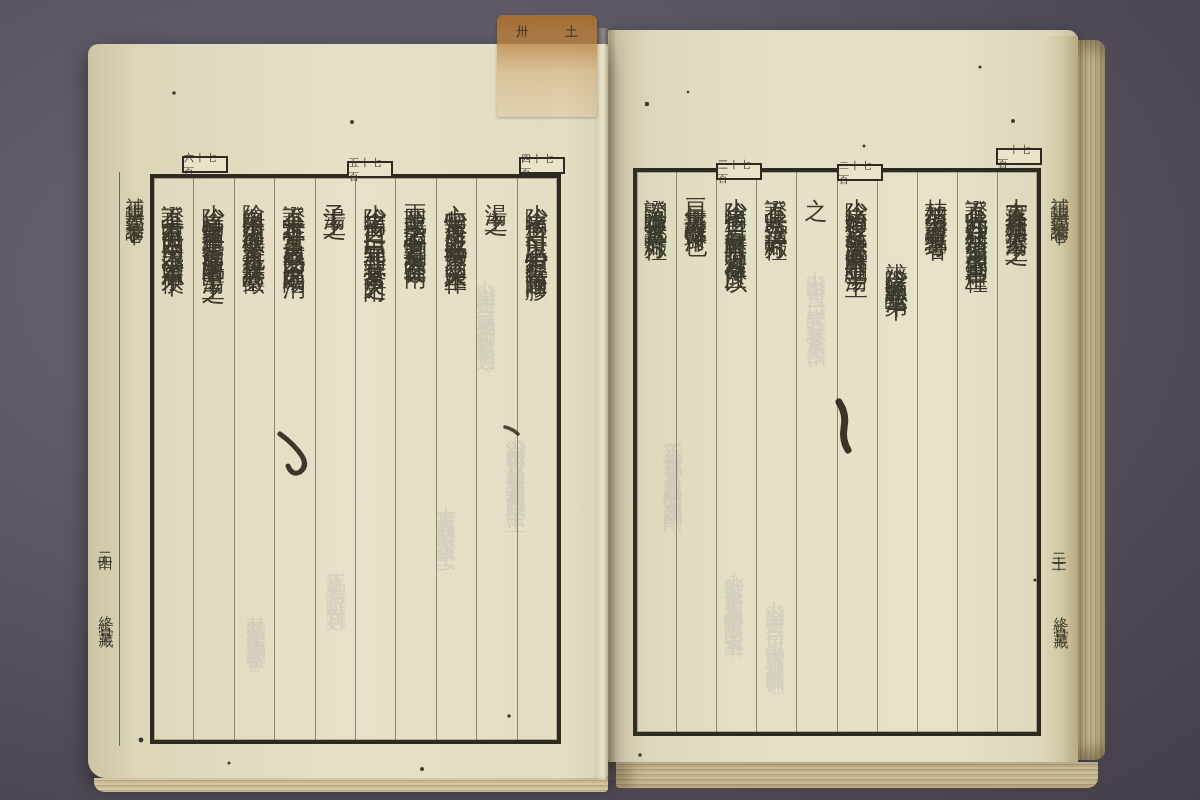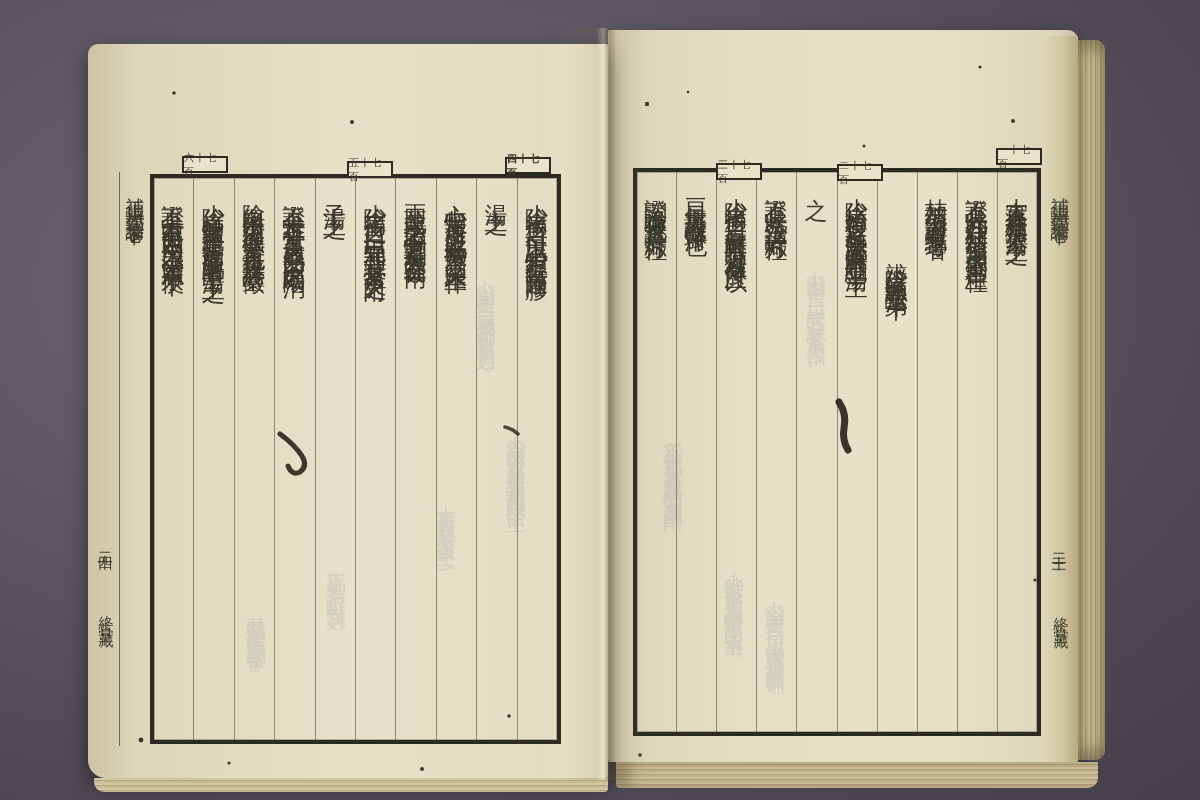--- a/index.html
+++ b/index.html
@@ -77,21 +77,21 @@
   
   .seclabel{
     position:absolute;width:46px;height:17px;box-sizing:border-box;
     background:#e9e3c9;border:2px solid #2d2b21;
     font-size:10px;letter-spacing:1px;color:#38362a;
     display:flex;align-items:center;justify-content:center;z-index:5;
   }
   .sl-r1{left:996px;top:148px;}
   .sl-r2{left:837px;top:164px;}
   .sl-r3{left:716px;top:163px;}
-  .sl-l1{left:505px;top:157px;font-weight:bold;}
+  .sl-l1{left:519px;top:157px;}
   .sl-l2{left:347px;top:161px;font-family:Liberation Serif, serif;}
   .sl-l3{left:182px;top:156px;}
   
   .ghost{
     position:absolute;writing-mode:vertical-rl;text-orientation:upright;
     transform:scaleX(-1);color:#5d7484;opacity:.15;filter:blur(.7px);
     font-size:20px;letter-spacing:4px;line-height:34px;width:34px;
     overflow:hidden;pointer-events:none;white-space:nowrap;
   }
   .g1{left:798px;top:255px;height:430px;}
@@ -174,20 +174,23 @@
 
   <div class="seclabel sl-r1 rtl-chars">一十七百</div>
   <div class="seclabel sl-r2 rtl-chars">二十七百</div>
   <div class="seclabel sl-r3 rtl-chars">三十七百</div>
   <div class="seclabel sl-l1 rtl-chars">四十七百</div>
   <div class="seclabel sl-l2 rtl-chars">五十七百</div>
   <div class="seclabel sl-l3 rtl-chars">六十七百</div>
 
   <div class="gutter"></div>
 
+  <div class="tab">
+    <span class="tab-label">卅 土</span>
+  </div>
 
   <svg class="marks" width="1200" height="800">
     <path d="M839,402 q8,12 5,26 q-2,12 4,22" stroke="#221d12" stroke-width="7" fill="none" stroke-linecap="round" opacity="0.88"></path>
     <path d="M280,434 q14,10 22,22 q6,10 -2,16 q-8,4 -12,-6" stroke="#1f1a10" stroke-width="5" fill="none" stroke-linecap="round" opacity="0.85"></path>
     <path d="M505,427 q8,2 13,7" stroke="#241f14" stroke-width="3.5" fill="none" stroke-linecap="round" opacity="0.8"></path>
     <circle cx="352" cy="122" r="2" fill="#3c362c"></circle>
     <circle cx="647" cy="104" r="2.2" fill="#3c362c"></circle>
     <circle cx="980" cy="67" r="1.6" fill="#3c362c"></circle>
     <circle cx="1013" cy="121" r="2" fill="#3c362c"></circle>
     <circle cx="174" cy="93" r="1.8" fill="#3c362c"></circle>

